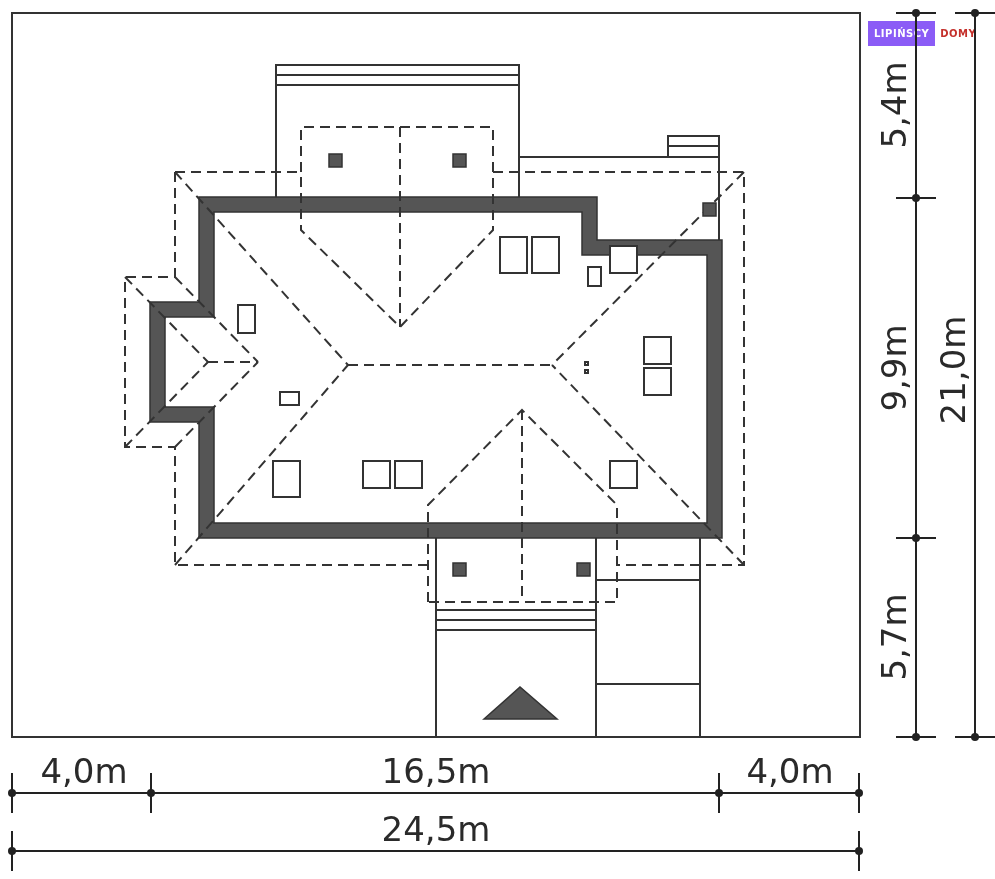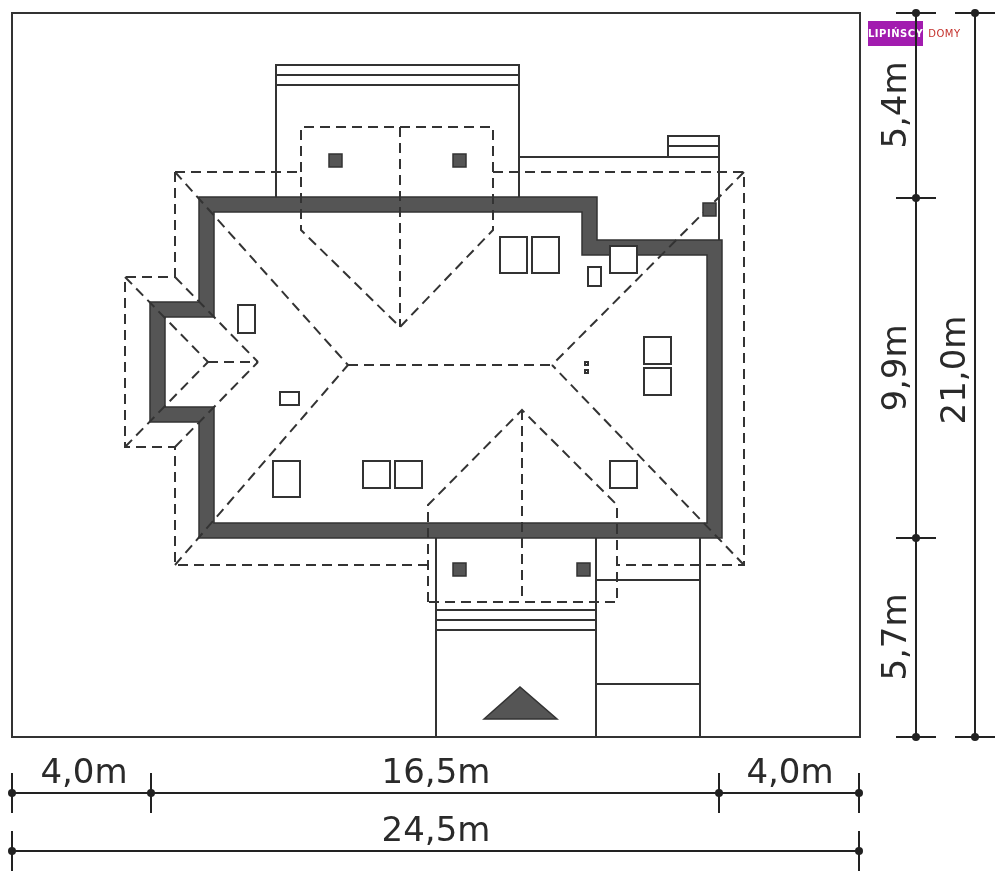--- a/index.html
+++ b/index.html
@@ -1,21 +1,21 @@
 <!DOCTYPE html>
 <html><head>
   <meta charset="utf-8">
   <style>
     html, body { margin: 0; padding: 0; background: #ffffff; }
     body { width: 995px; height: 879px; position: relative; overflow: hidden; font-family: "DejaVu Sans", sans-serif; }
     svg { position: absolute; left: 0; top: 0; }
     .dim-text { font-family: "DejaVu Sans", sans-serif; font-size: 34px; fill: #2a2a2a; }
     .logo { position: absolute; left: 868px; top: 21px; height: 25px; display: flex; align-items: stretch; font-family: "DejaVu Sans", sans-serif; font-weight: bold; font-size: 10px; letter-spacing: 0.5px; }
-    .logo .brand { background: #a21caf; color: #ffffff; padding: 0 0; display: flex; align-items: center; }
-    .logo .sub { background: #ffffff; color: #c4302b; padding: 0 5px; display: flex; align-items: center; font-weight: normal; }
+    .logo .brand { background: #8b5cf6; color: #ffffff; padding: 0 6px; display: flex; align-items: center; }
+    .logo .sub { background: #ffffff; color: #c4302b; padding: 0 5px; display: flex; align-items: center; font-weight: bold; }
   </style>
 </head>
 <body>
 
 <div class="logo">
   <span class="brand">LIPIŃSCY</span>
   <span class="sub">DOMY</span>
 </div>
 
 <svg width="995" height="879" viewBox="0 0 995 879">

